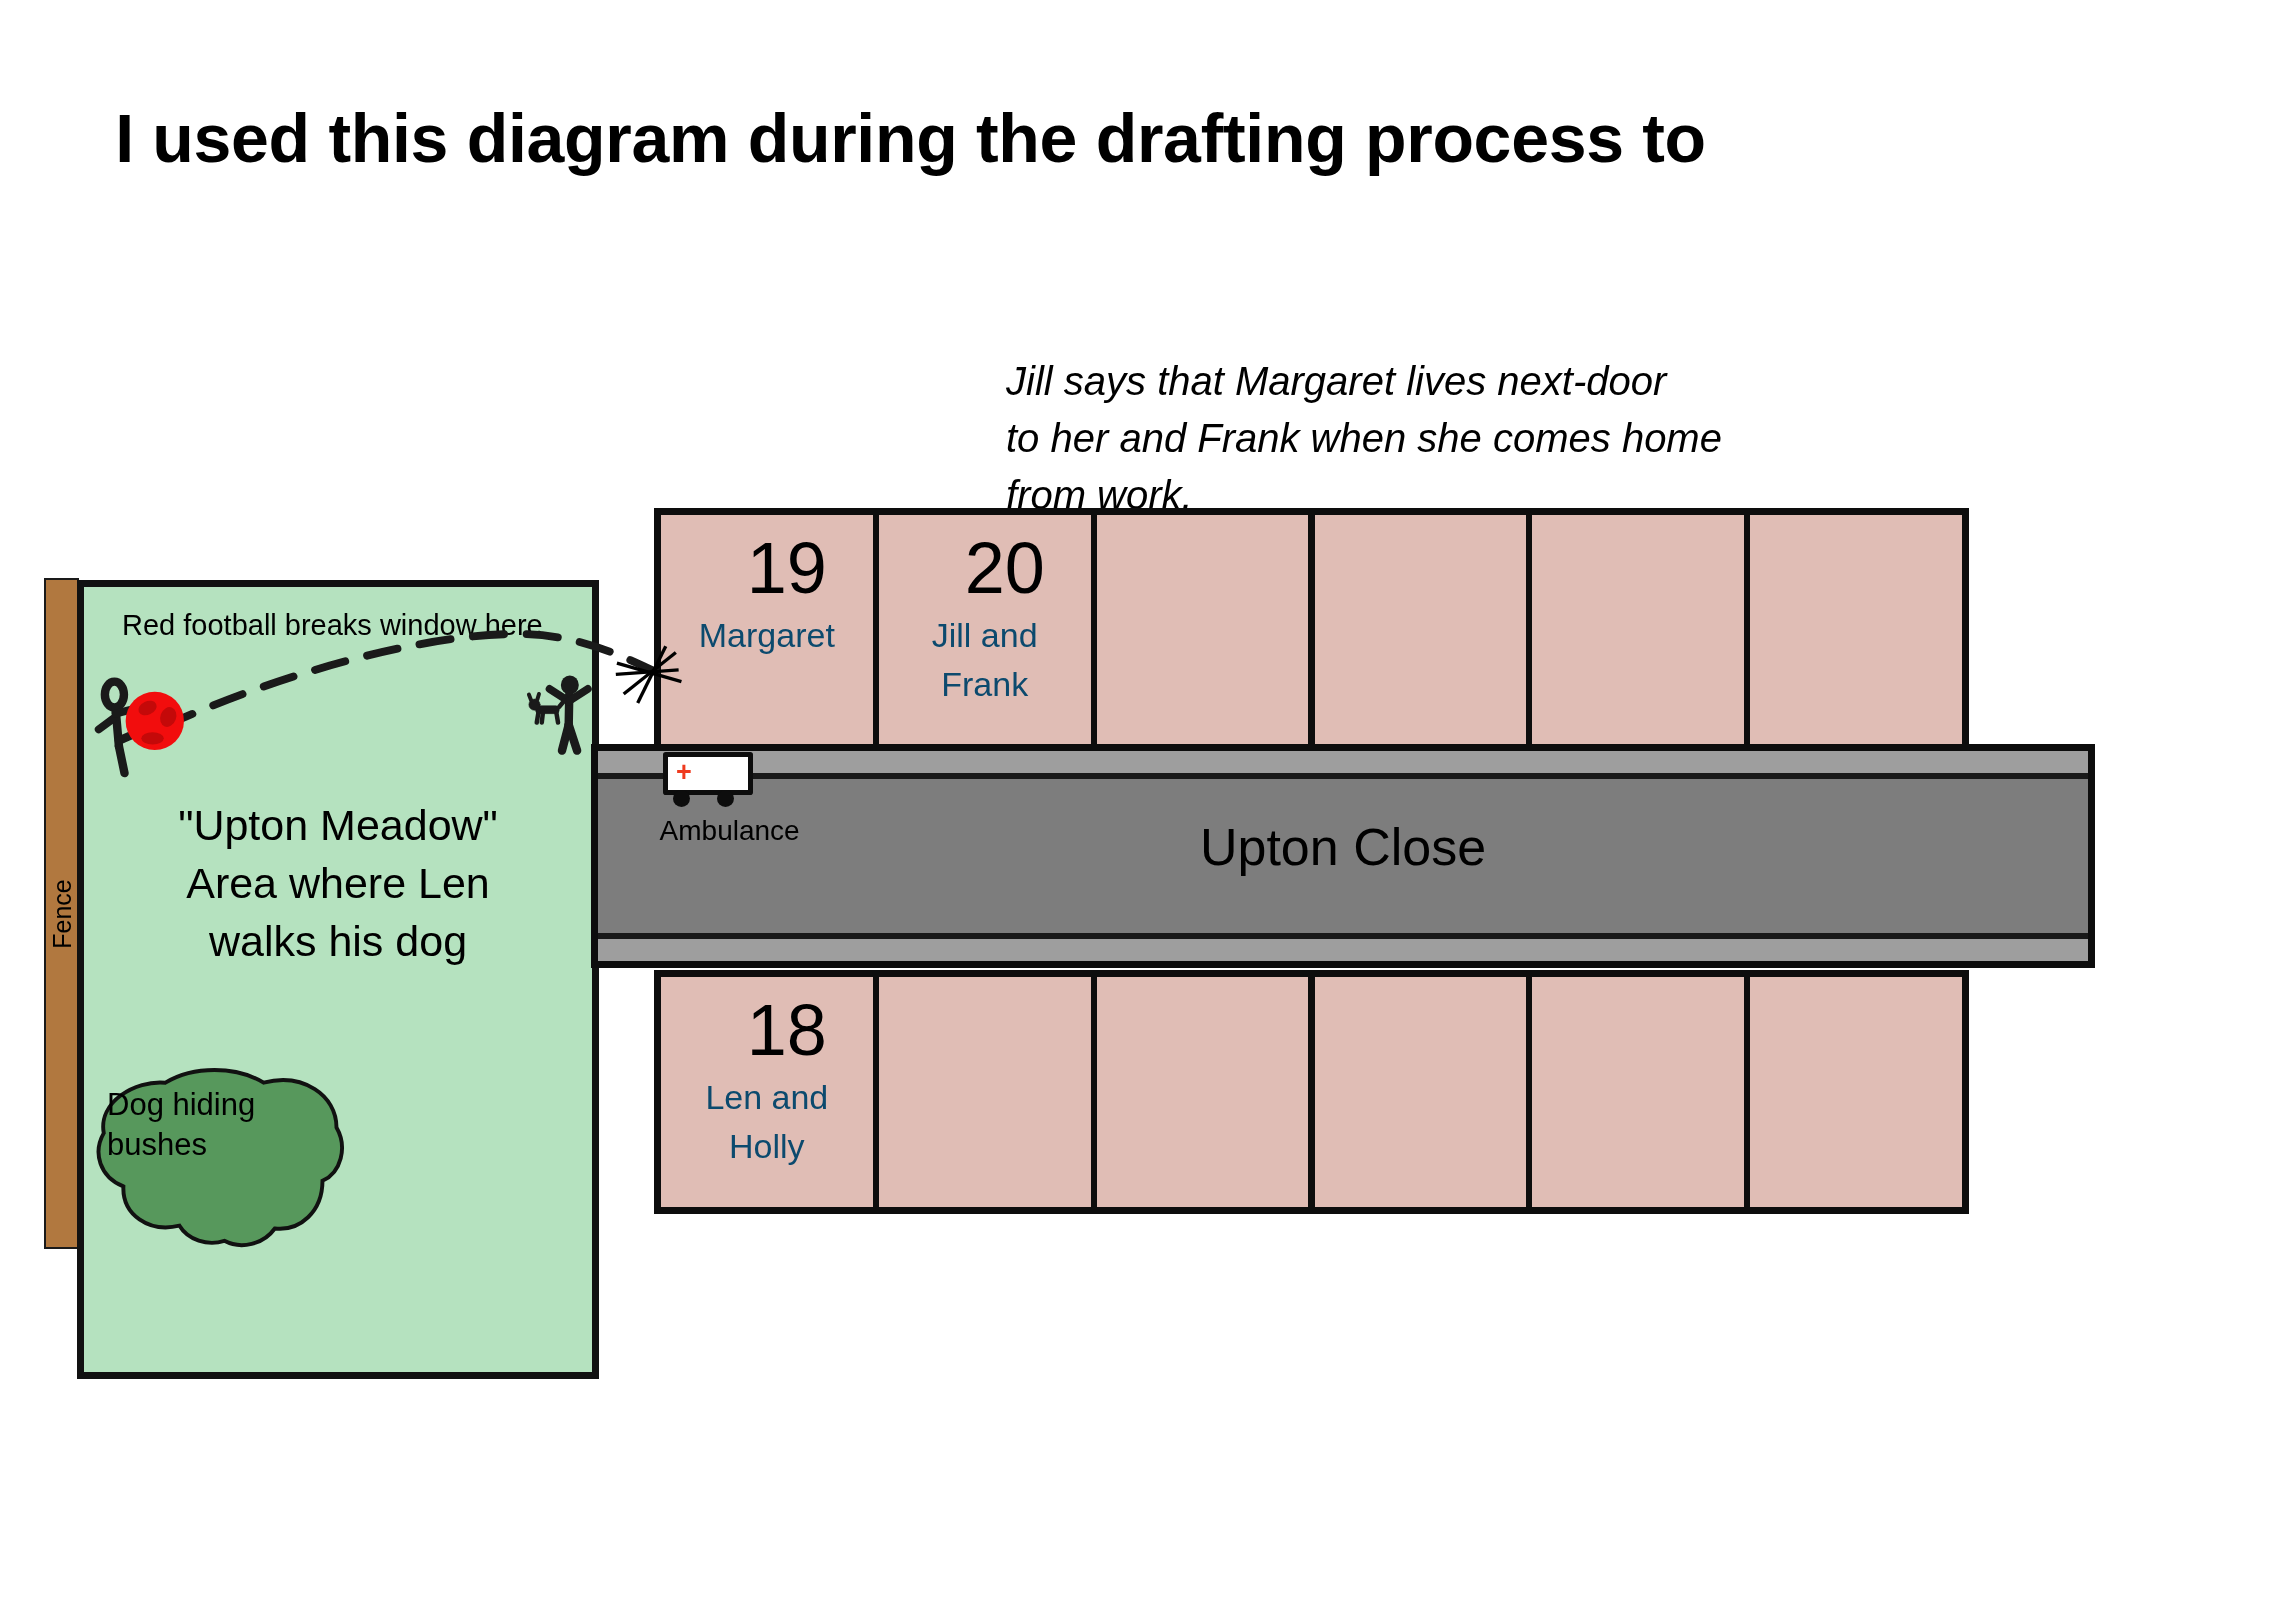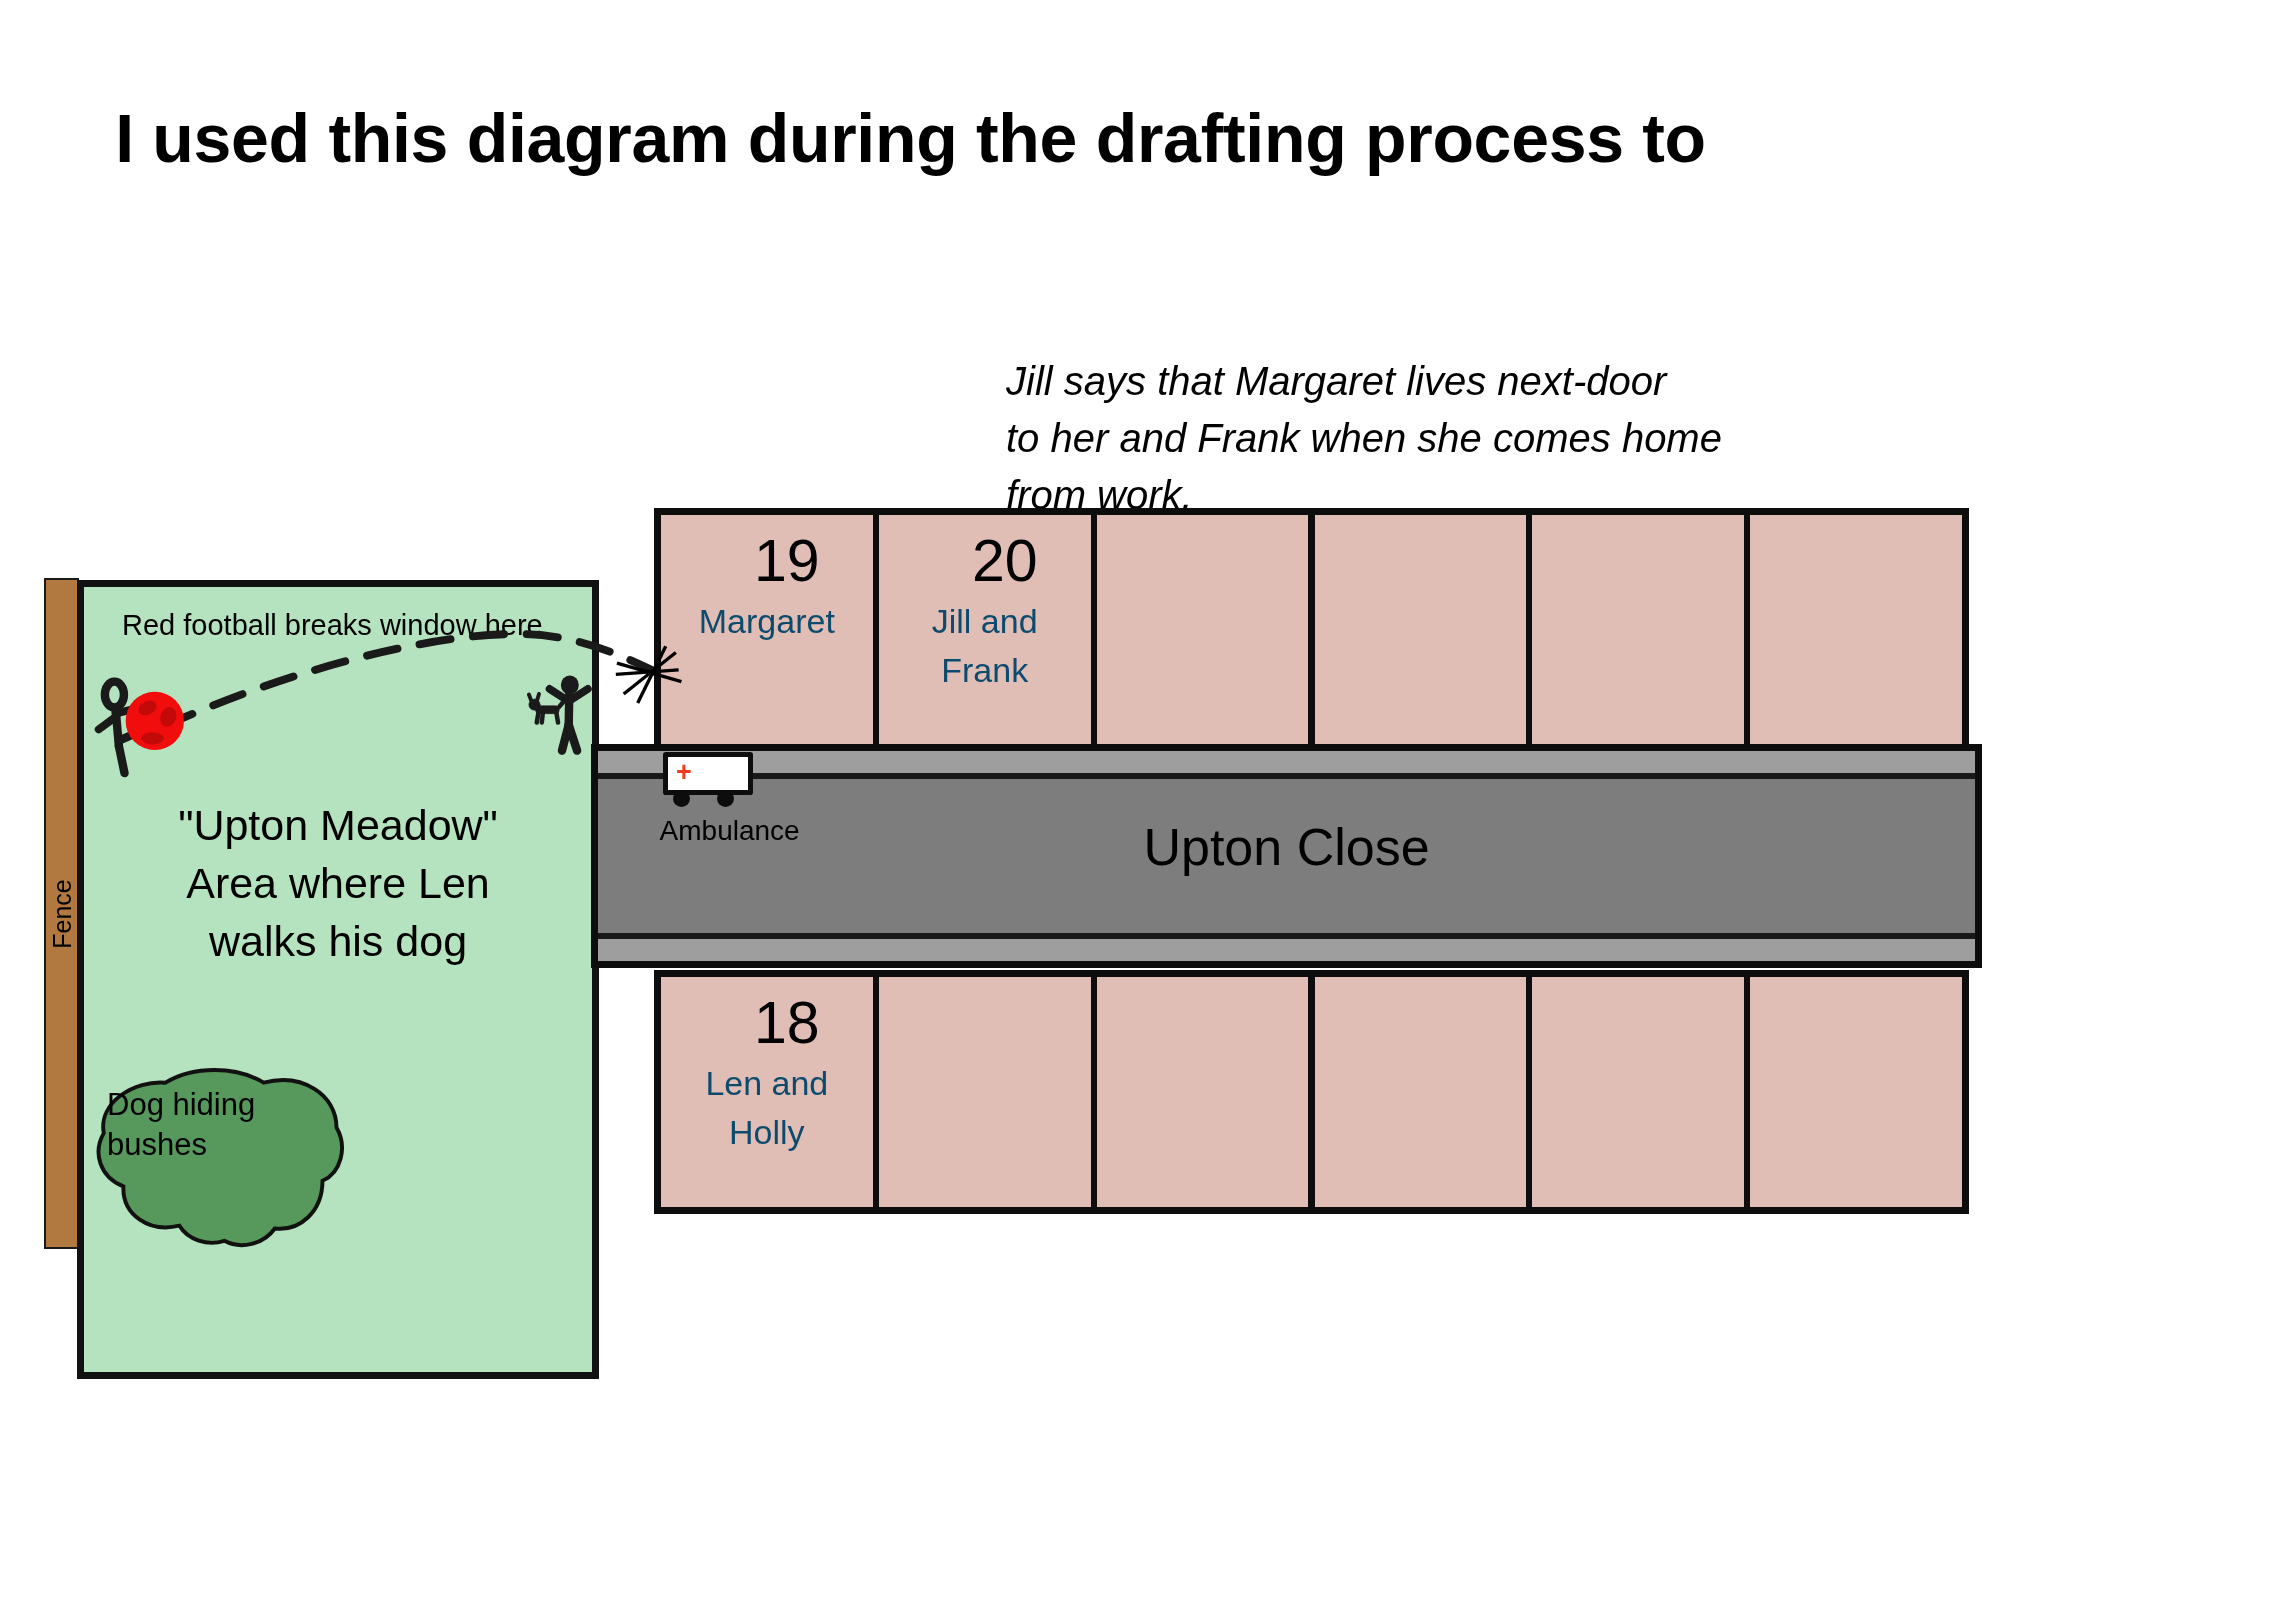--- a/index.html
+++ b/index.html
@@ -124,40 +124,40 @@
     position: relative;
     display: flex;
     flex-direction: column;
     align-items: center;
     justify-content: flex-start;
     padding-top: 15.7px;
     box-sizing: border-box;
     overflow: hidden;
   }
   .house-num {
-    font-size: 59px;
+    font-size: 72px;
     line-height: 1.05;
     color: #000;
     margin-left: 40px;
   }
   .house-occupants {
     font-size: 34px;
     line-height: 1.45;
     text-align: center;
     color: #0c4a6e;
     margin-top: 4.5px;
     white-space: pre-line;
   }
 
   
   #road {
     position: absolute;
     left: 591px;
     top: 744px;
-    width: 1391px;
+    width: 1504px;
     height: 224px;
     border: 7.3px solid #0d0d0d;
     box-sizing: border-box;
     background: #7d7d7d;
   }
   .pavement {
     position: absolute;
     left: 0;
     width: 100%;
     height: 28px;

